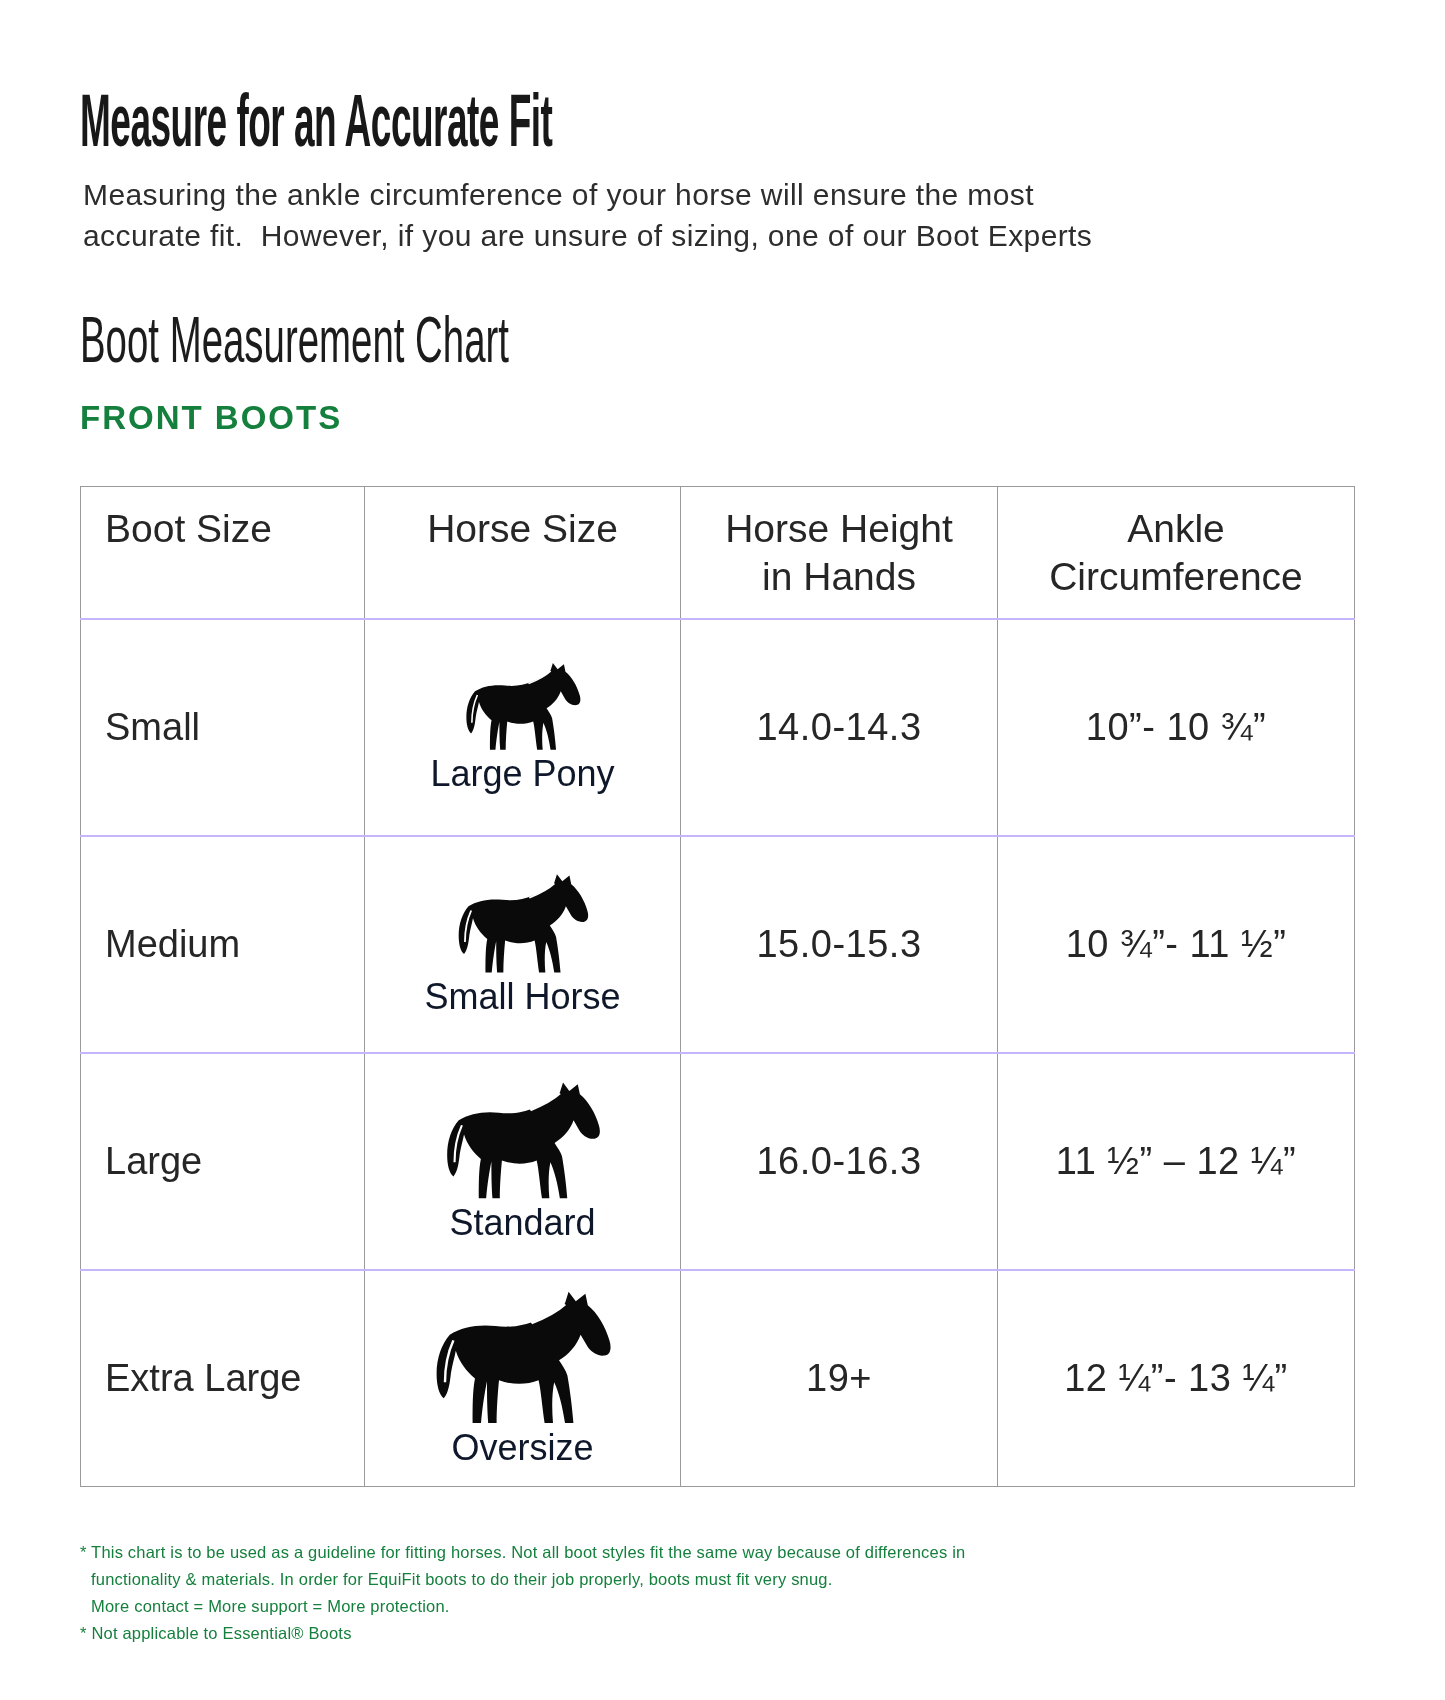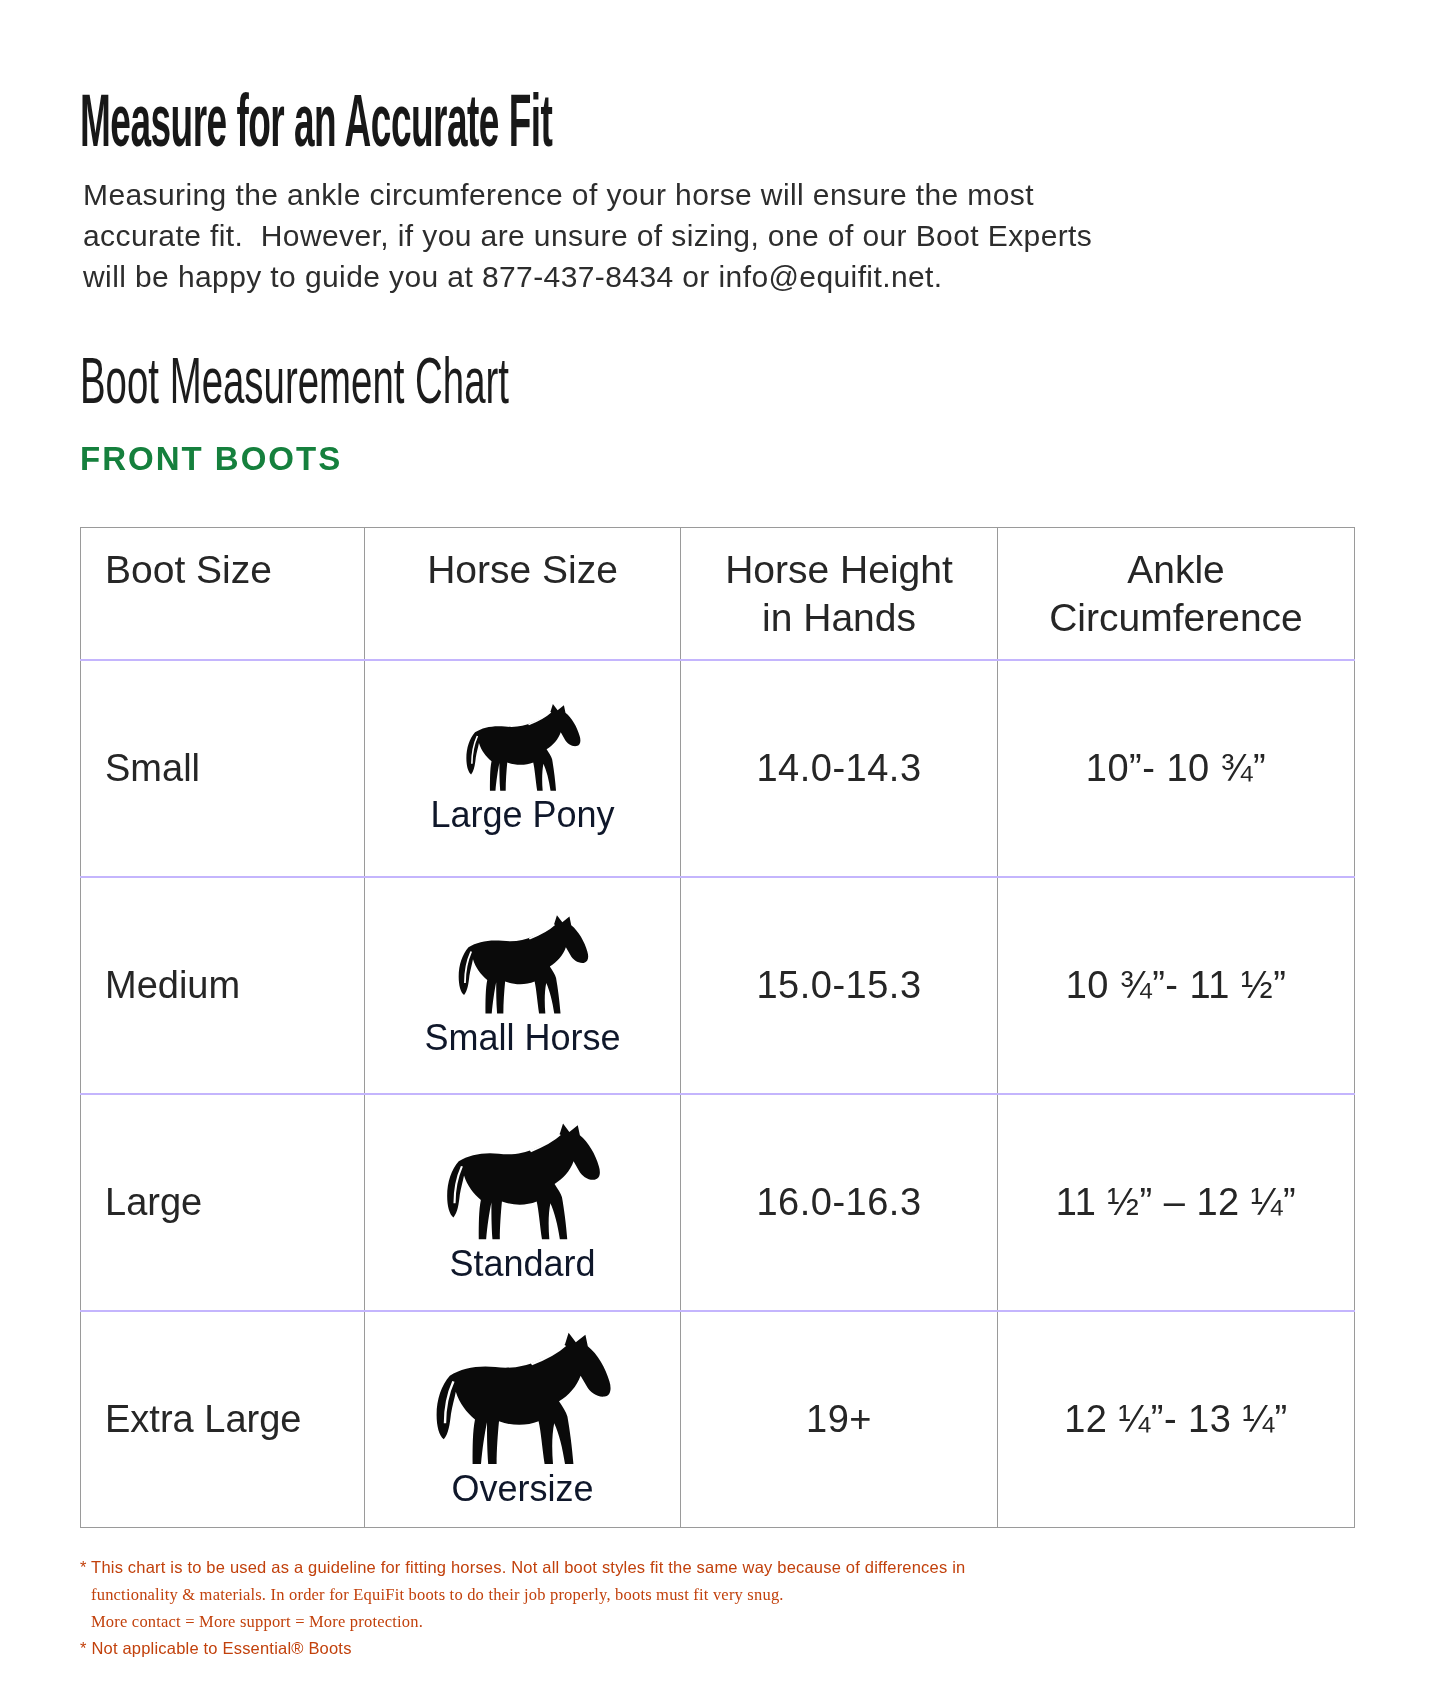--- a/index.html
+++ b/index.html
@@ -47,23 +47,23 @@
   .cell-num{font-size:38px;text-align:center;letter-spacing:.5px;}
   .cell-horse{text-align:center;padding:0;}
   .horse-label{font-size:36px;margin-top:2px;color:#0f172a;}
   .horse-svg{display:block;margin:0 auto;}
   .horse-svg.s1{width:118px;height:90px;}
   .horse-svg.s2{width:134px;height:102px;}
   .horse-svg.s3{width:158px;height:120px;}
   .horse-svg.s4{width:180px;height:136px;}
 
   
-  .footnotes{margin-top:26px;font-size:16.5px;line-height:27px;letter-spacing:.2px;color:#c2410c;}
+  .footnotes{margin-top:52px;font-size:16.5px;line-height:27px;letter-spacing:.2px;color:#15803d;}
   .footnotes .fn{margin:0;white-space:pre;}
-  .footnotes .fn.indent{padding-left:11px;font-family:Liberation Serif, serif;}
+  .footnotes .fn.indent{padding-left:11px;}
   .defs-holder{position:absolute;width:0;height:0;overflow:hidden;}
 </style>
 </head>
 <body>
 
 <svg class="defs-holder" aria-hidden="true">
   <defs>
     <g id="horse-shape">
       <path fill="#0a0a0a" d="M54 52 C64 44 78 41 92 43 C106 45 116 42 126 37 C136 32 145 26 150 19 L153 7 L159 17 L167 9 L169 21 C177 29 184 44 187 58 C189 66 188 73 183 74 C177 75 171 70 168 63 L163 52 C160 63 153 73 145 79 C148 85 151 90 152 95 C154 109 156 128 157 145 L150 145 C148 128 145 113 141 102 C139 114 139 130 140 145 L133 145 C131 128 130 111 128 100 C118 105 106 105 95 100 C94 113 93 130 93 145 L86 145 C85 128 85 113 85 101 C83 113 81 130 80 145 L73 145 C73 127 73 110 75 98 C68 91 62 81 59 69 C58 76 56 84 55 92 C54 103 53 113 49 119 C45 115 43 105 43 93 C43 77 47 62 54 52 Z"></path>
       <path fill="none" stroke="#ffffff" stroke-width="2.5" d="M122 40 C134 34 144 27 150 20"></path>
@@ -72,21 +72,20 @@
   </defs>
 </svg>
 
 <main class="page">
 
   <h1 class="doc-title">Measure for an Accurate Fit</h1>
 
   <p class="intro">
     <span class="line">Measuring the ankle circumference of your horse will ensure the most</span>
     <span class="line">accurate fit.  However, if you are unsure of sizing, one of our Boot Experts</span>
-    <span class="line">will be happy to guide you at 877-437-8434 or info@equifit.net.</span>
   </p>
 
   <h2 class="section-title">Boot Measurement Chart</h2>
 
   <h3 class="table-caption">FRONT BOOTS</h3>
 
   <table class="boot-table">
     <colgroup>
       <col style="width:284px">
         <col style="width:316px">

